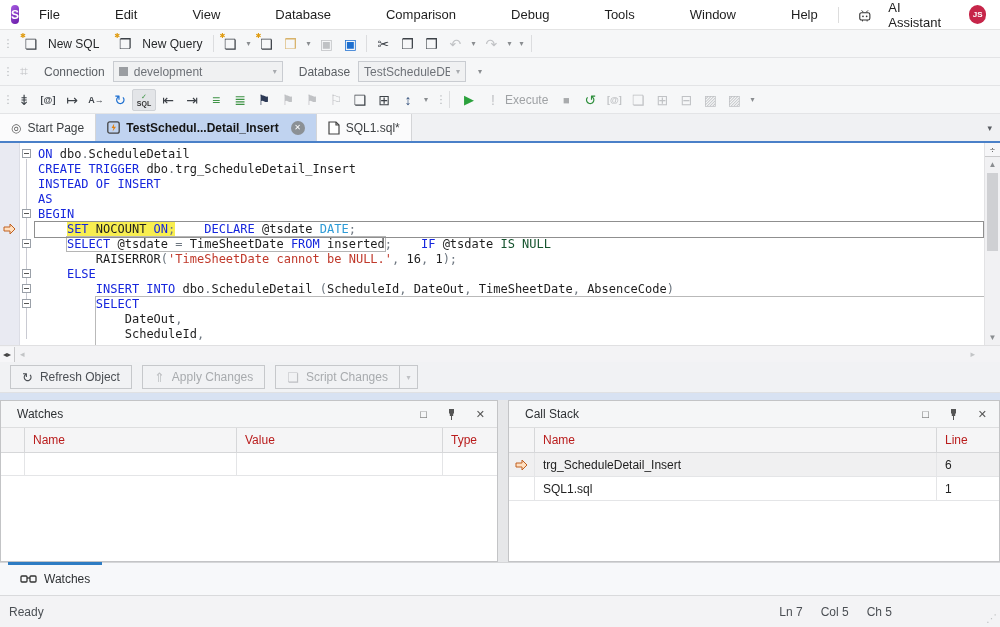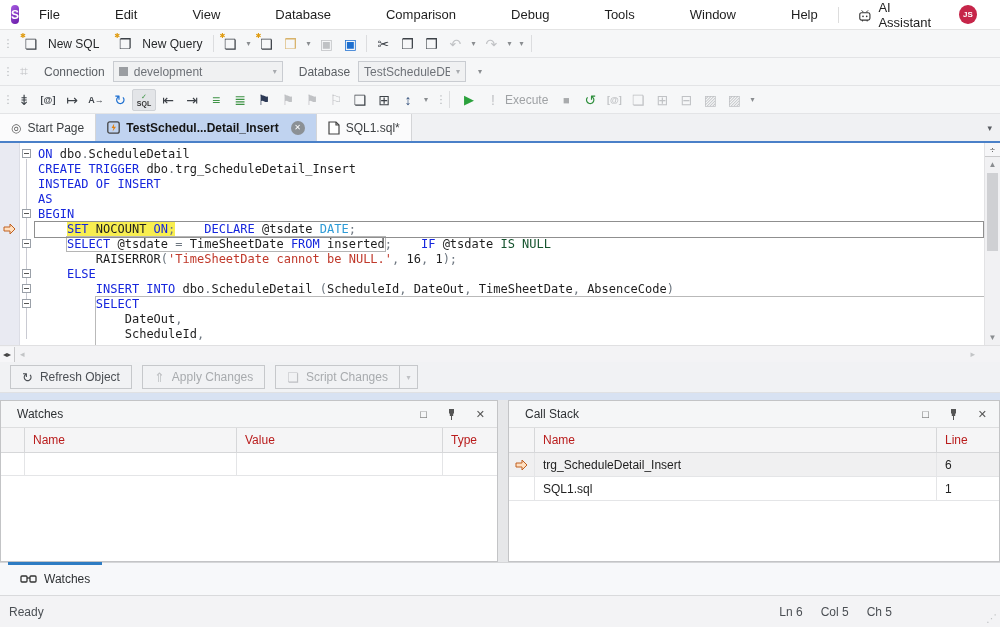--- a/index.html
+++ b/index.html
@@ -11,21 +11,21 @@
   
   .titlebar { top:0; height:30px; background:#fff; border-bottom:1px solid #e4e4e4;
               display:flex; align-items:center; }
   .logo { width:19px; height:19px; margin:0 10px 0 11px; border-radius:4px;
           background:linear-gradient(135deg,#a55be0,#6a1ba8);
           color:#fff; font-weight:bold; font-size:12px; display:flex; align-items:center; justify-content:center; }
   .menus { display:flex; align-items:center; height:100%;gap:35px; }
   .menu-item { padding:0 10px; height:100%; display:flex; align-items:center; font-size:13px; color:#1e1e1e; cursor:default; }
   .title-right { margin-left:auto; display:flex; align-items:center; height:100%; }
   .tsep-v { width:1px; height:16px; background:#ddd; margin:0 10px; }
-  .ai-btn { display:flex; align-items:center; gap:6px; padding:0 8px; height:100%; font-size:13px; color:#222; }
+  .ai-btn { display:flex; align-items:center; gap:16px; padding:0 8px; height:100%; font-size:13px; color:#222; }
   .badge { width:19px; height:19px; border-radius:50%; background:#c62549; color:#fff;
            font-size:8px; font-weight:bold; display:flex; align-items:center; justify-content:center;
            margin:0 14px 0 10px; }
   .wbtn { width:34px; height:100%; display:flex; align-items:center; justify-content:center;
           color:#333; font-size:12px; }
 
   
   .toolbar { display:flex; align-items:center; background:#f6f7f8; border-bottom:1px solid #e3e4e6; padding-left:2px; }
   .toolbar1 { top:30px; height:28px; }
   .toolbar2 { top:58px; height:28px; }
@@ -435,18 +435,18 @@
       <rect x="10" y="3" width="6" height="6" rx="1" fill="none" stroke="#333" stroke-width="1.3"></rect>
       <line x1="7" y1="5" x2="10" y2="5" stroke="#333" stroke-width="1.3"></line>
     </svg>
     <span>Watches</span>
   </div>
 </div>
 
 <div class="band statusbar">
   <span class="sb-left">Ready</span>
   <span class="sb-right">
-    <span>Ln 6</span>
+    <span>Ln 7</span>
     <span>Col 5</span>
     <span>Ch 5</span>
   </span>
   <span class="sb-grip">⋰</span>
 </div>
 
 </body></html>

